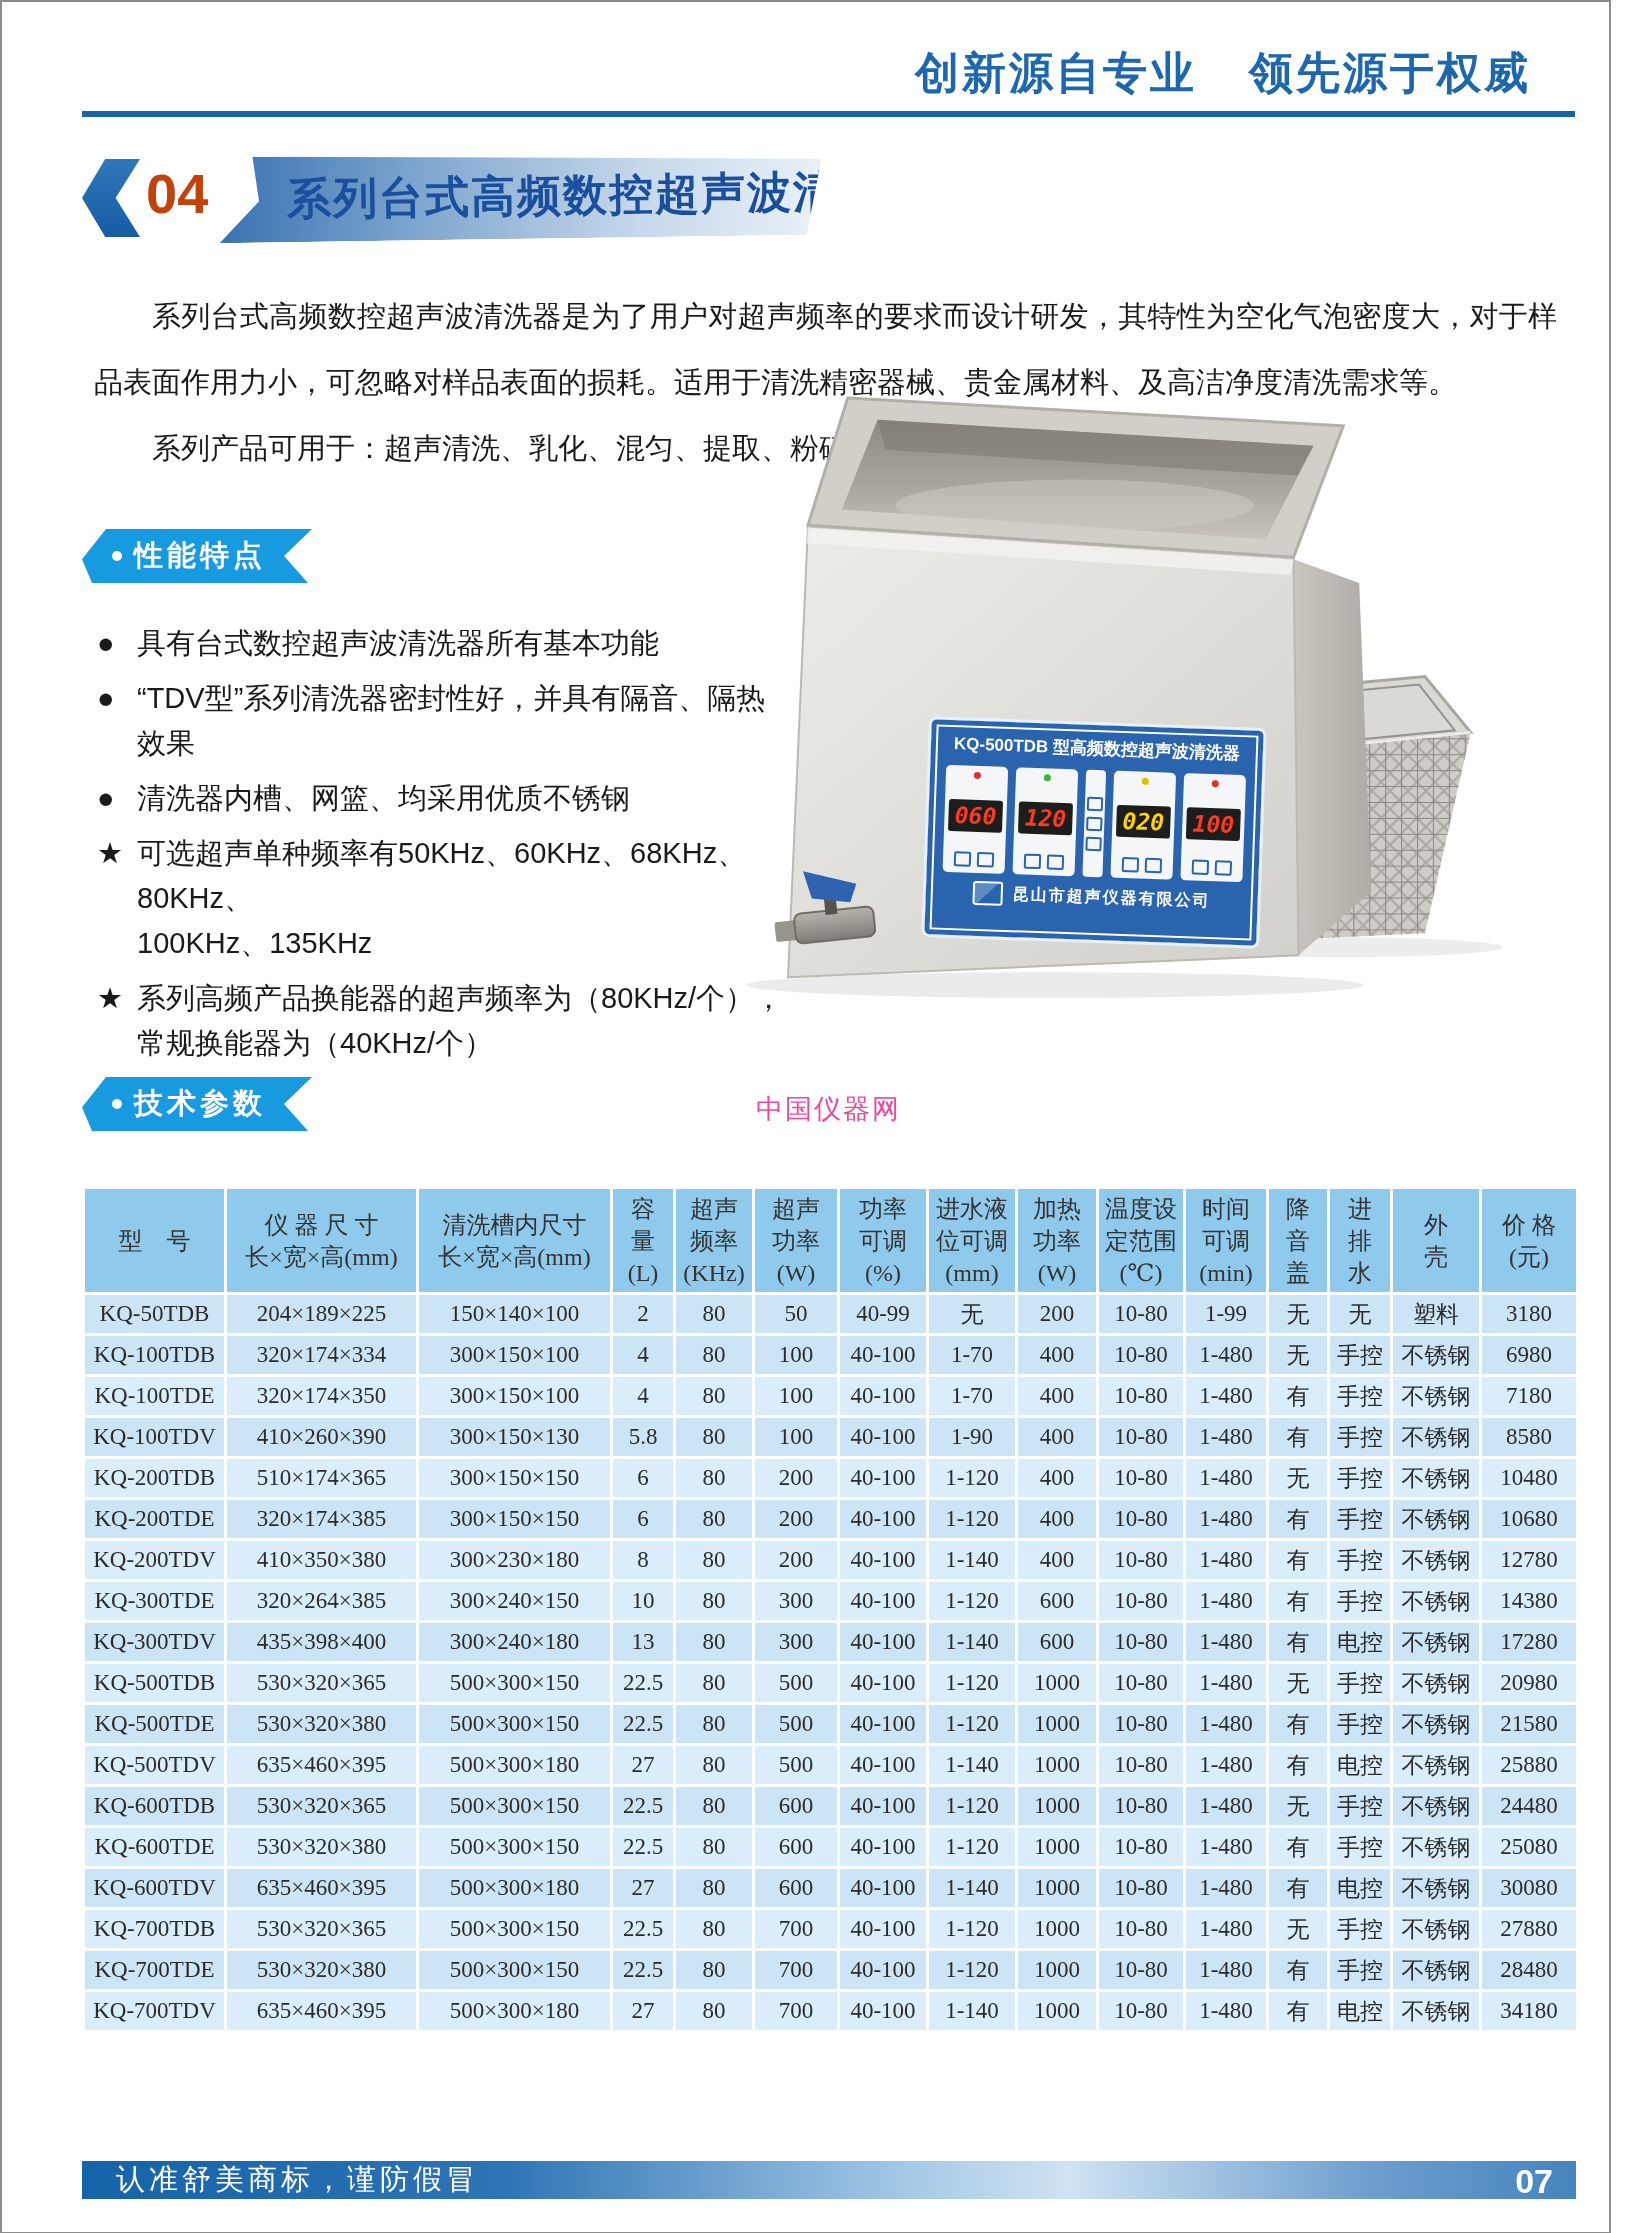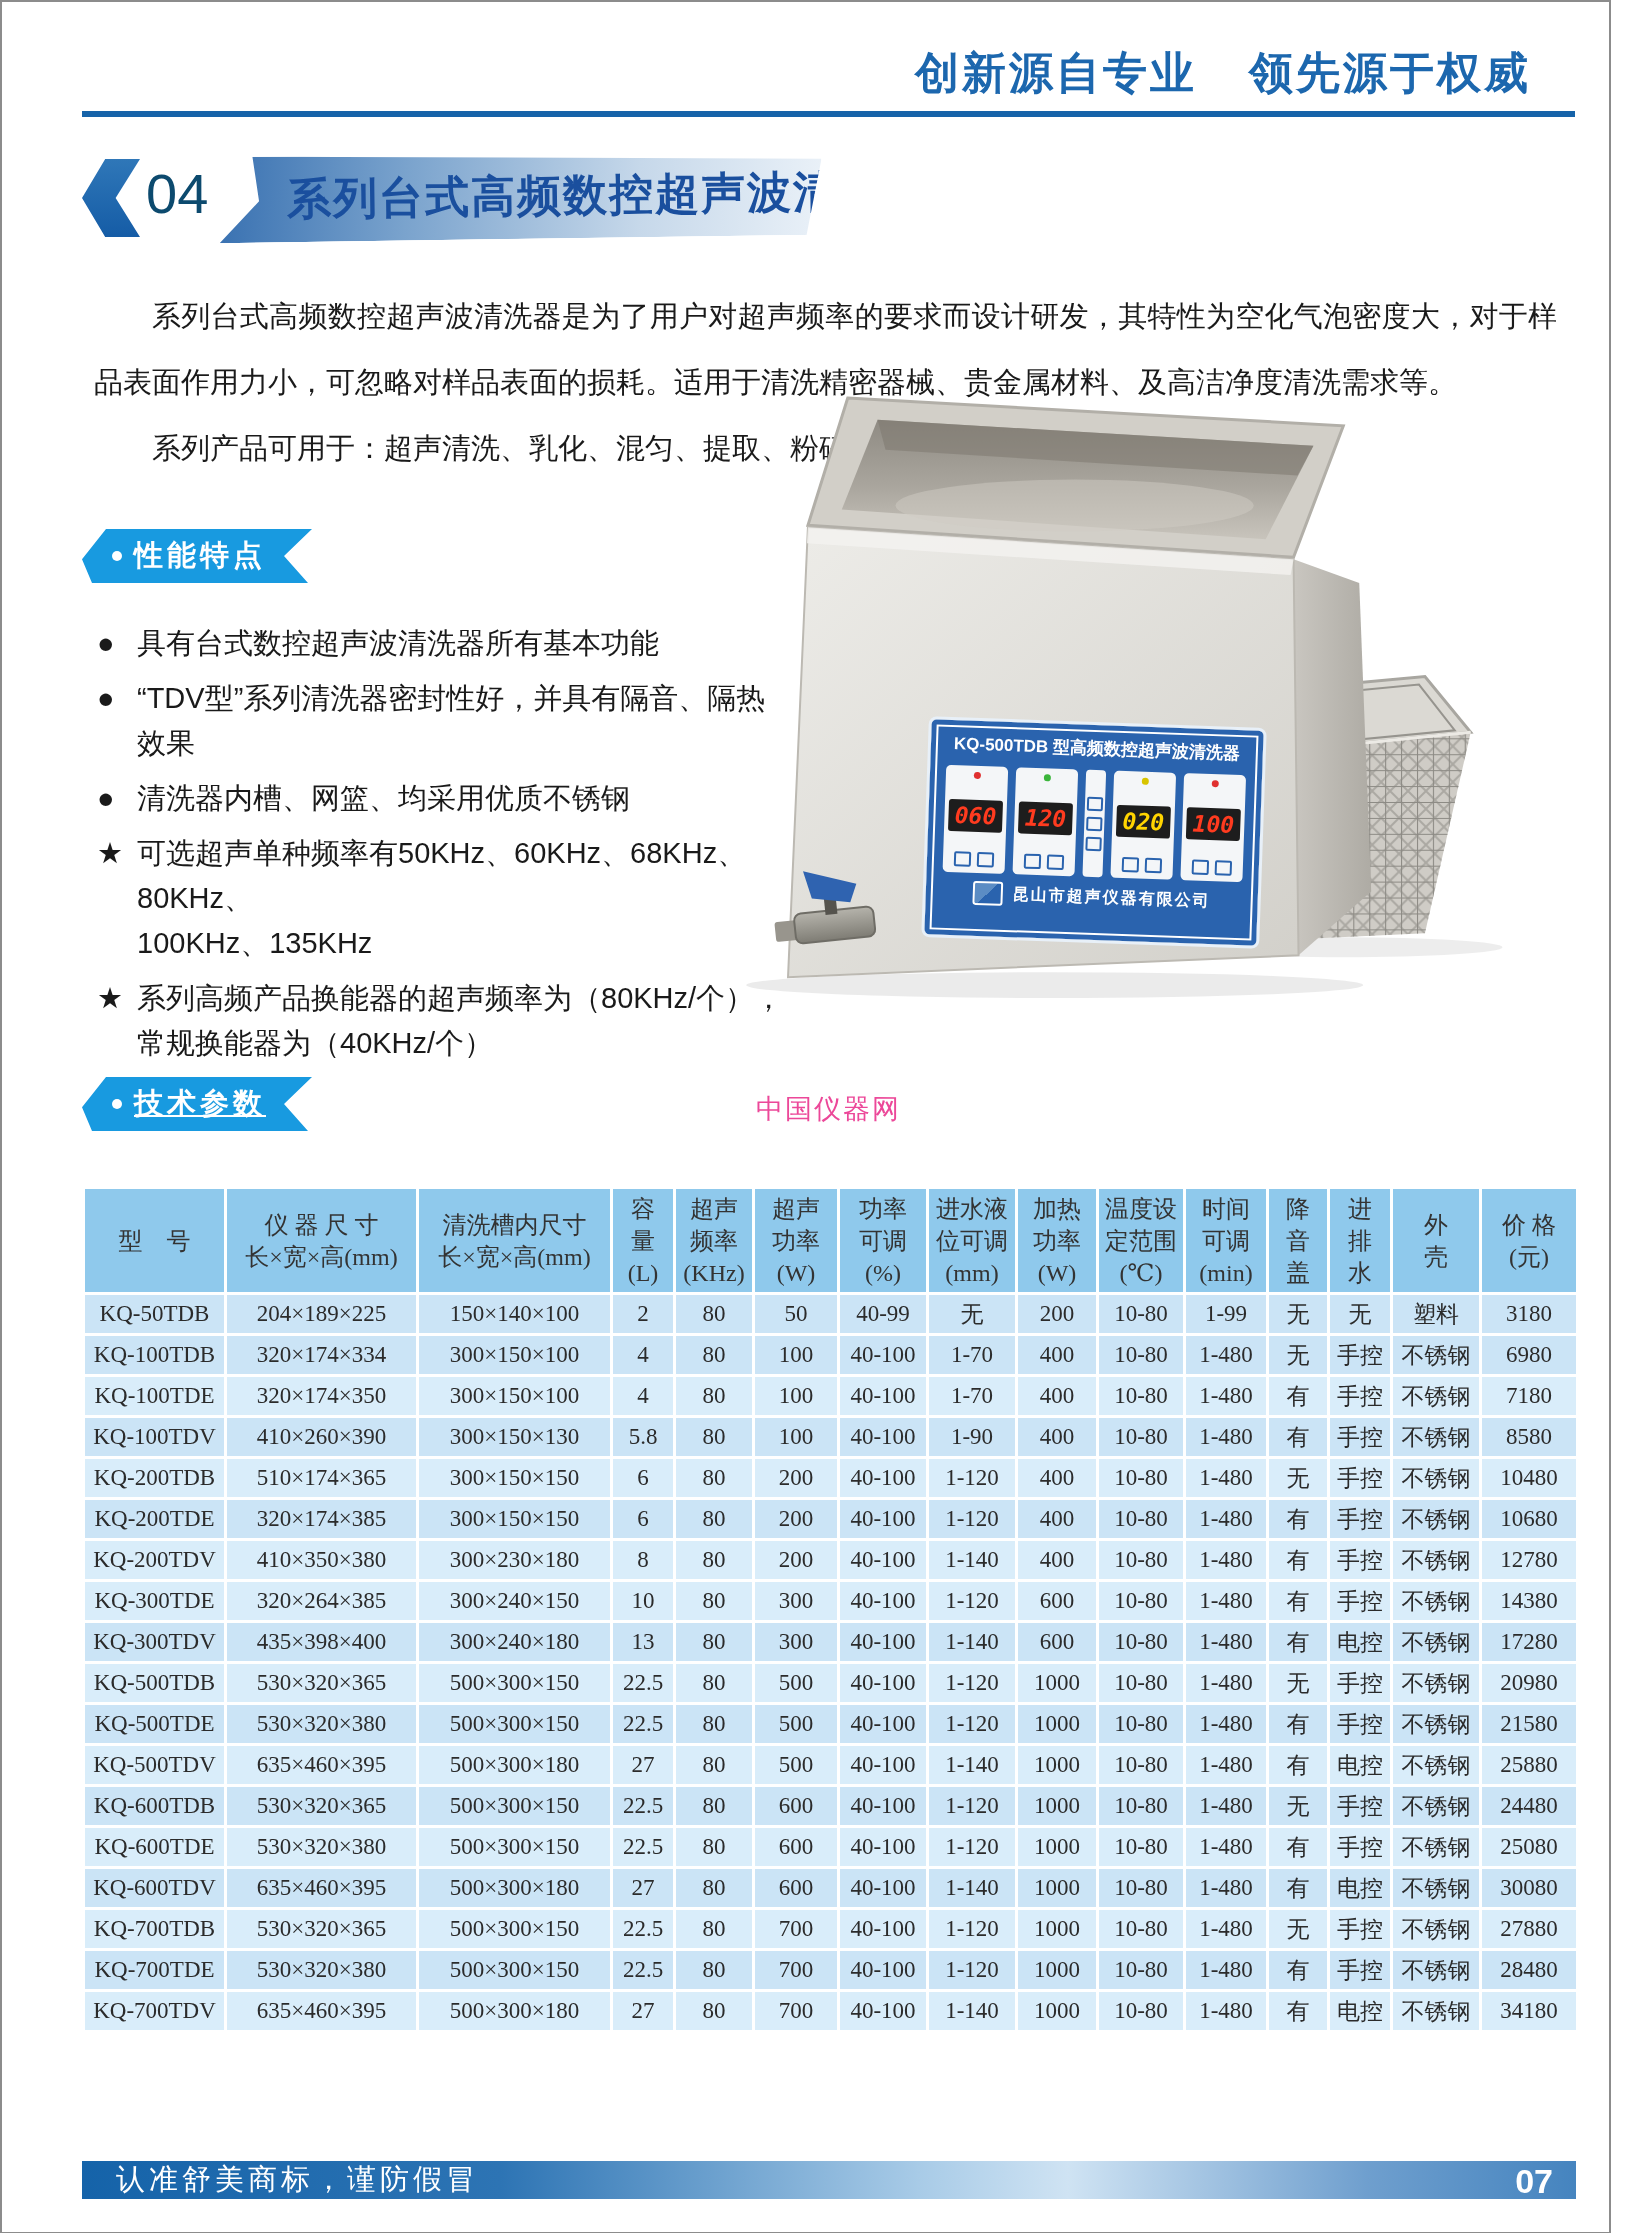--- a/index.html
+++ b/index.html
@@ -8,21 +8,21 @@
 
   
   .slogan{position:absolute;top:42px;right:78px;font-size:44px;font-weight:bold;color:#1c67ae;letter-spacing:3px;white-space:nowrap;}
   .slogan .gap{display:inline-block;width:52px;}
   .top-rule{position:absolute;top:109px;left:80px;width:1493px;height:6px;background:#1663a9;}
 
   
   .title-band{position:absolute;top:149px;left:80px;width:756px;height:92px;}
   .chev{position:absolute;left:0;top:8px;width:58px;height:78px;background:linear-gradient(180deg,#2f77b8,#155ca6);
         clip-path:polygon(100% 0,40% 0,0 50%,40% 100%,100% 100%,58% 50%);}
-  .sec-num{position:absolute;left:64px;top:10px;font-size:56px;font-weight:normal;color:#0c4a6e;}
+  .sec-num{position:absolute;left:64px;top:10px;font-size:56px;font-weight:bold;color:#c2410c;}
   .banner{position:absolute;left:129px;top:2px;width:611px;height:86px;
           background:linear-gradient(93deg,#366fb0 0%,#7aa3cd 32%,#c6d8ea 70%,#eaf1f8 100%);
           clip-path:polygon(42px 0,100% 10px,calc(100% - 16px) 100%,8px 100%,48px 52%);
           transform:rotate(-0.8deg);display:flex;align-items:center;}
   .banner .t{padding-left:76px;font-size:44px;font-weight:bold;color:#1a4f9e;letter-spacing:2px;white-space:nowrap;}
 
   
   .intro{position:absolute;top:281px;left:92px;width:1463px;font-size:29px;color:#1a1a1a;line-height:66px;text-align:justify;}
   .intro p{margin:0;text-indent:2em;}
 
@@ -225,21 +225,21 @@
             </div>
           </div>
         </div>
       <div class="panel-brand">
         <span class="brand-logo"></span>
         <span>昆山市超声仪器有限公司</span>
       </div>
     </div>
   </div>
 
-  <div class="flag" style="top:1075px;left:80px;text-decoration:underline;">技术参数</div>
+  <div class="flag" style="top:1075px;left:80px;">技术参数</div>
   <div class="watermark">中国仪器网</div>
 
   <table class="spec-table">
     <colgroup>
       <col style="width:139px">
         <col style="width:189px">
         <col style="width:191px">
         <col style="width:60px">
       <col style="width:76px">
         <col style="width:82px">

